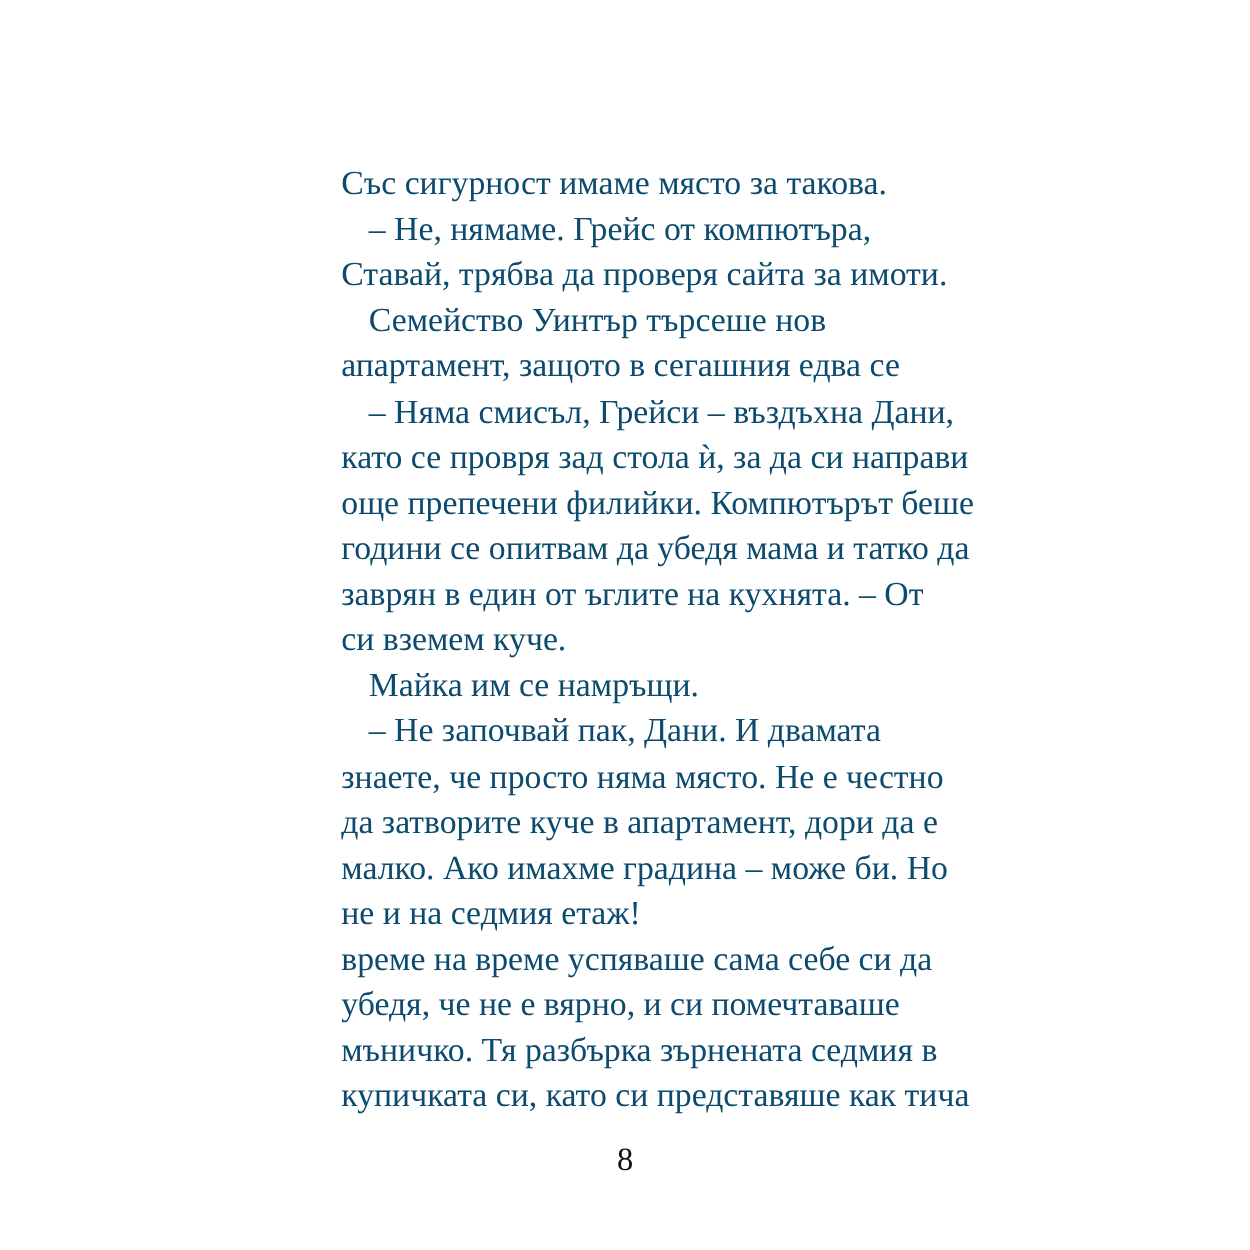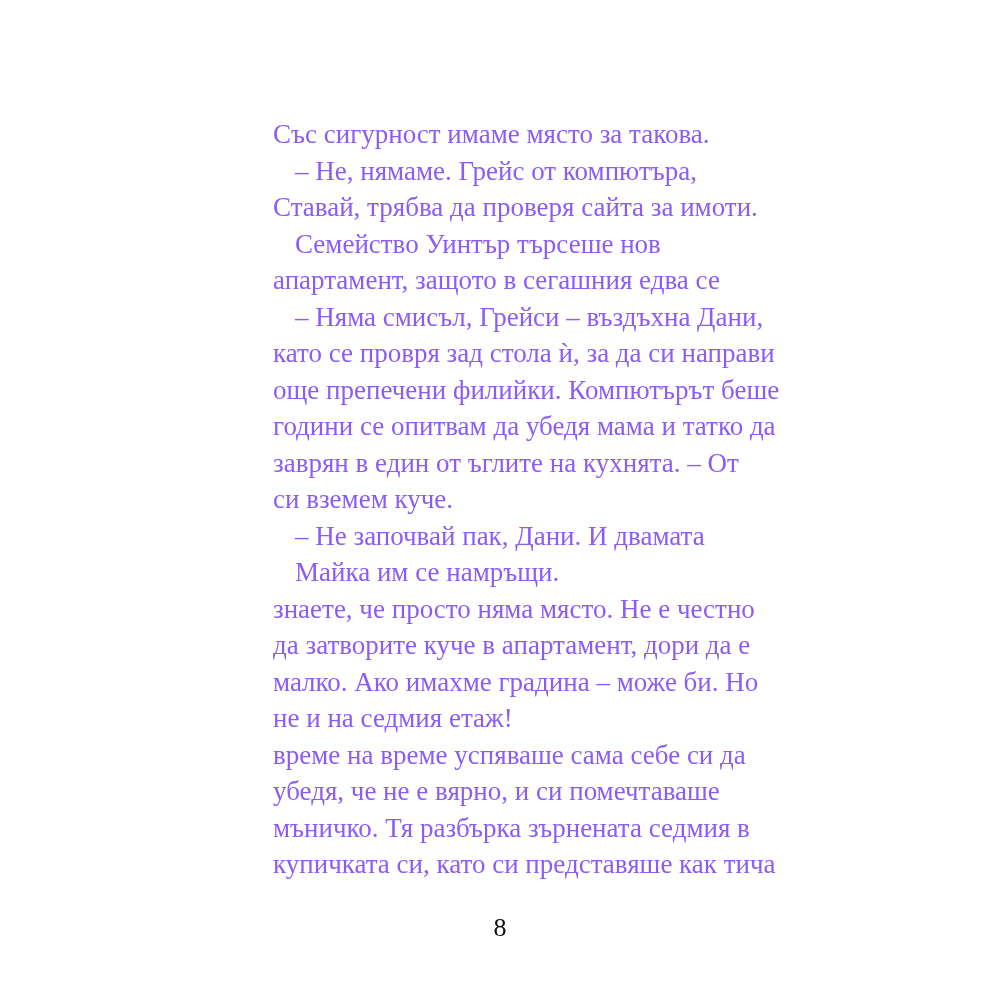--- a/index.html
+++ b/index.html
@@ -12,26 +12,26 @@
     }
     .page {
       position: relative;
       width: 1000px;
       height: 1000px;
       background: #ffffff;
     }
     .text-block {
       position: absolute;
       left: 273px;
-      top: 116px;
+      top: 128px;
       width: 480px;
       font-family: "Liberation Serif", "DejaVu Serif", serif;
       font-size: 27px;
       line-height: 36.5px;
-      color: #8b5cf6;
+      color: #0c4a6e;
     }
     .line {
       white-space: nowrap;
       height: 36.5px;
     }
     .line.indent {
       padding-left: 22px;
     }
     .page-number {
       position: absolute;
@@ -53,22 +53,22 @@
     <div class="line indent">– Не, нямаме. Грейс от компютъра,</div>
     <div class="line">Ставай, трябва да проверя сайта за имоти.</div>
     <div class="line indent">Семейство Уинтър търсеше нов</div>
     <div class="line">апартамент, защото в сегашния едва се</div>
     <div class="line indent">– Няма смисъл, Грейси – въздъхна Дани,</div>
     <div class="line">като се провря зад стола ѝ, за да си направи</div>
     <div class="line">още препечени филийки. Компютърът беше</div>
     <div class="line">години се опитвам да убедя мама и татко да</div>
     <div class="line">заврян в един от ъглите на кухнята. – От</div>
     <div class="line">си вземем куче.</div>
+    <div class="line indent">Майка им се намръщи.</div>
     <div class="line indent">– Не започвай пак, Дани. И двамата</div>
-    <div class="line indent">Майка им се намръщи.</div>
     <div class="line">знаете, че просто няма място. Не е честно</div>
     <div class="line">да затворите куче в апартамент, дори да е</div>
     <div class="line">малко. Ако имахме градина – може би. Но</div>
     <div class="line">не и на седмия етаж!</div>
     <div class="line">време на време успяваше сама себе си да</div>
     <div class="line">убедя, че не е вярно, и си помечтаваше</div>
     <div class="line">мъничко. Тя разбърка зърнената седмия в</div>
     <div class="line">купичката си, като си представяше как тича</div>
   </div>
   <div class="page-number">8</div>

